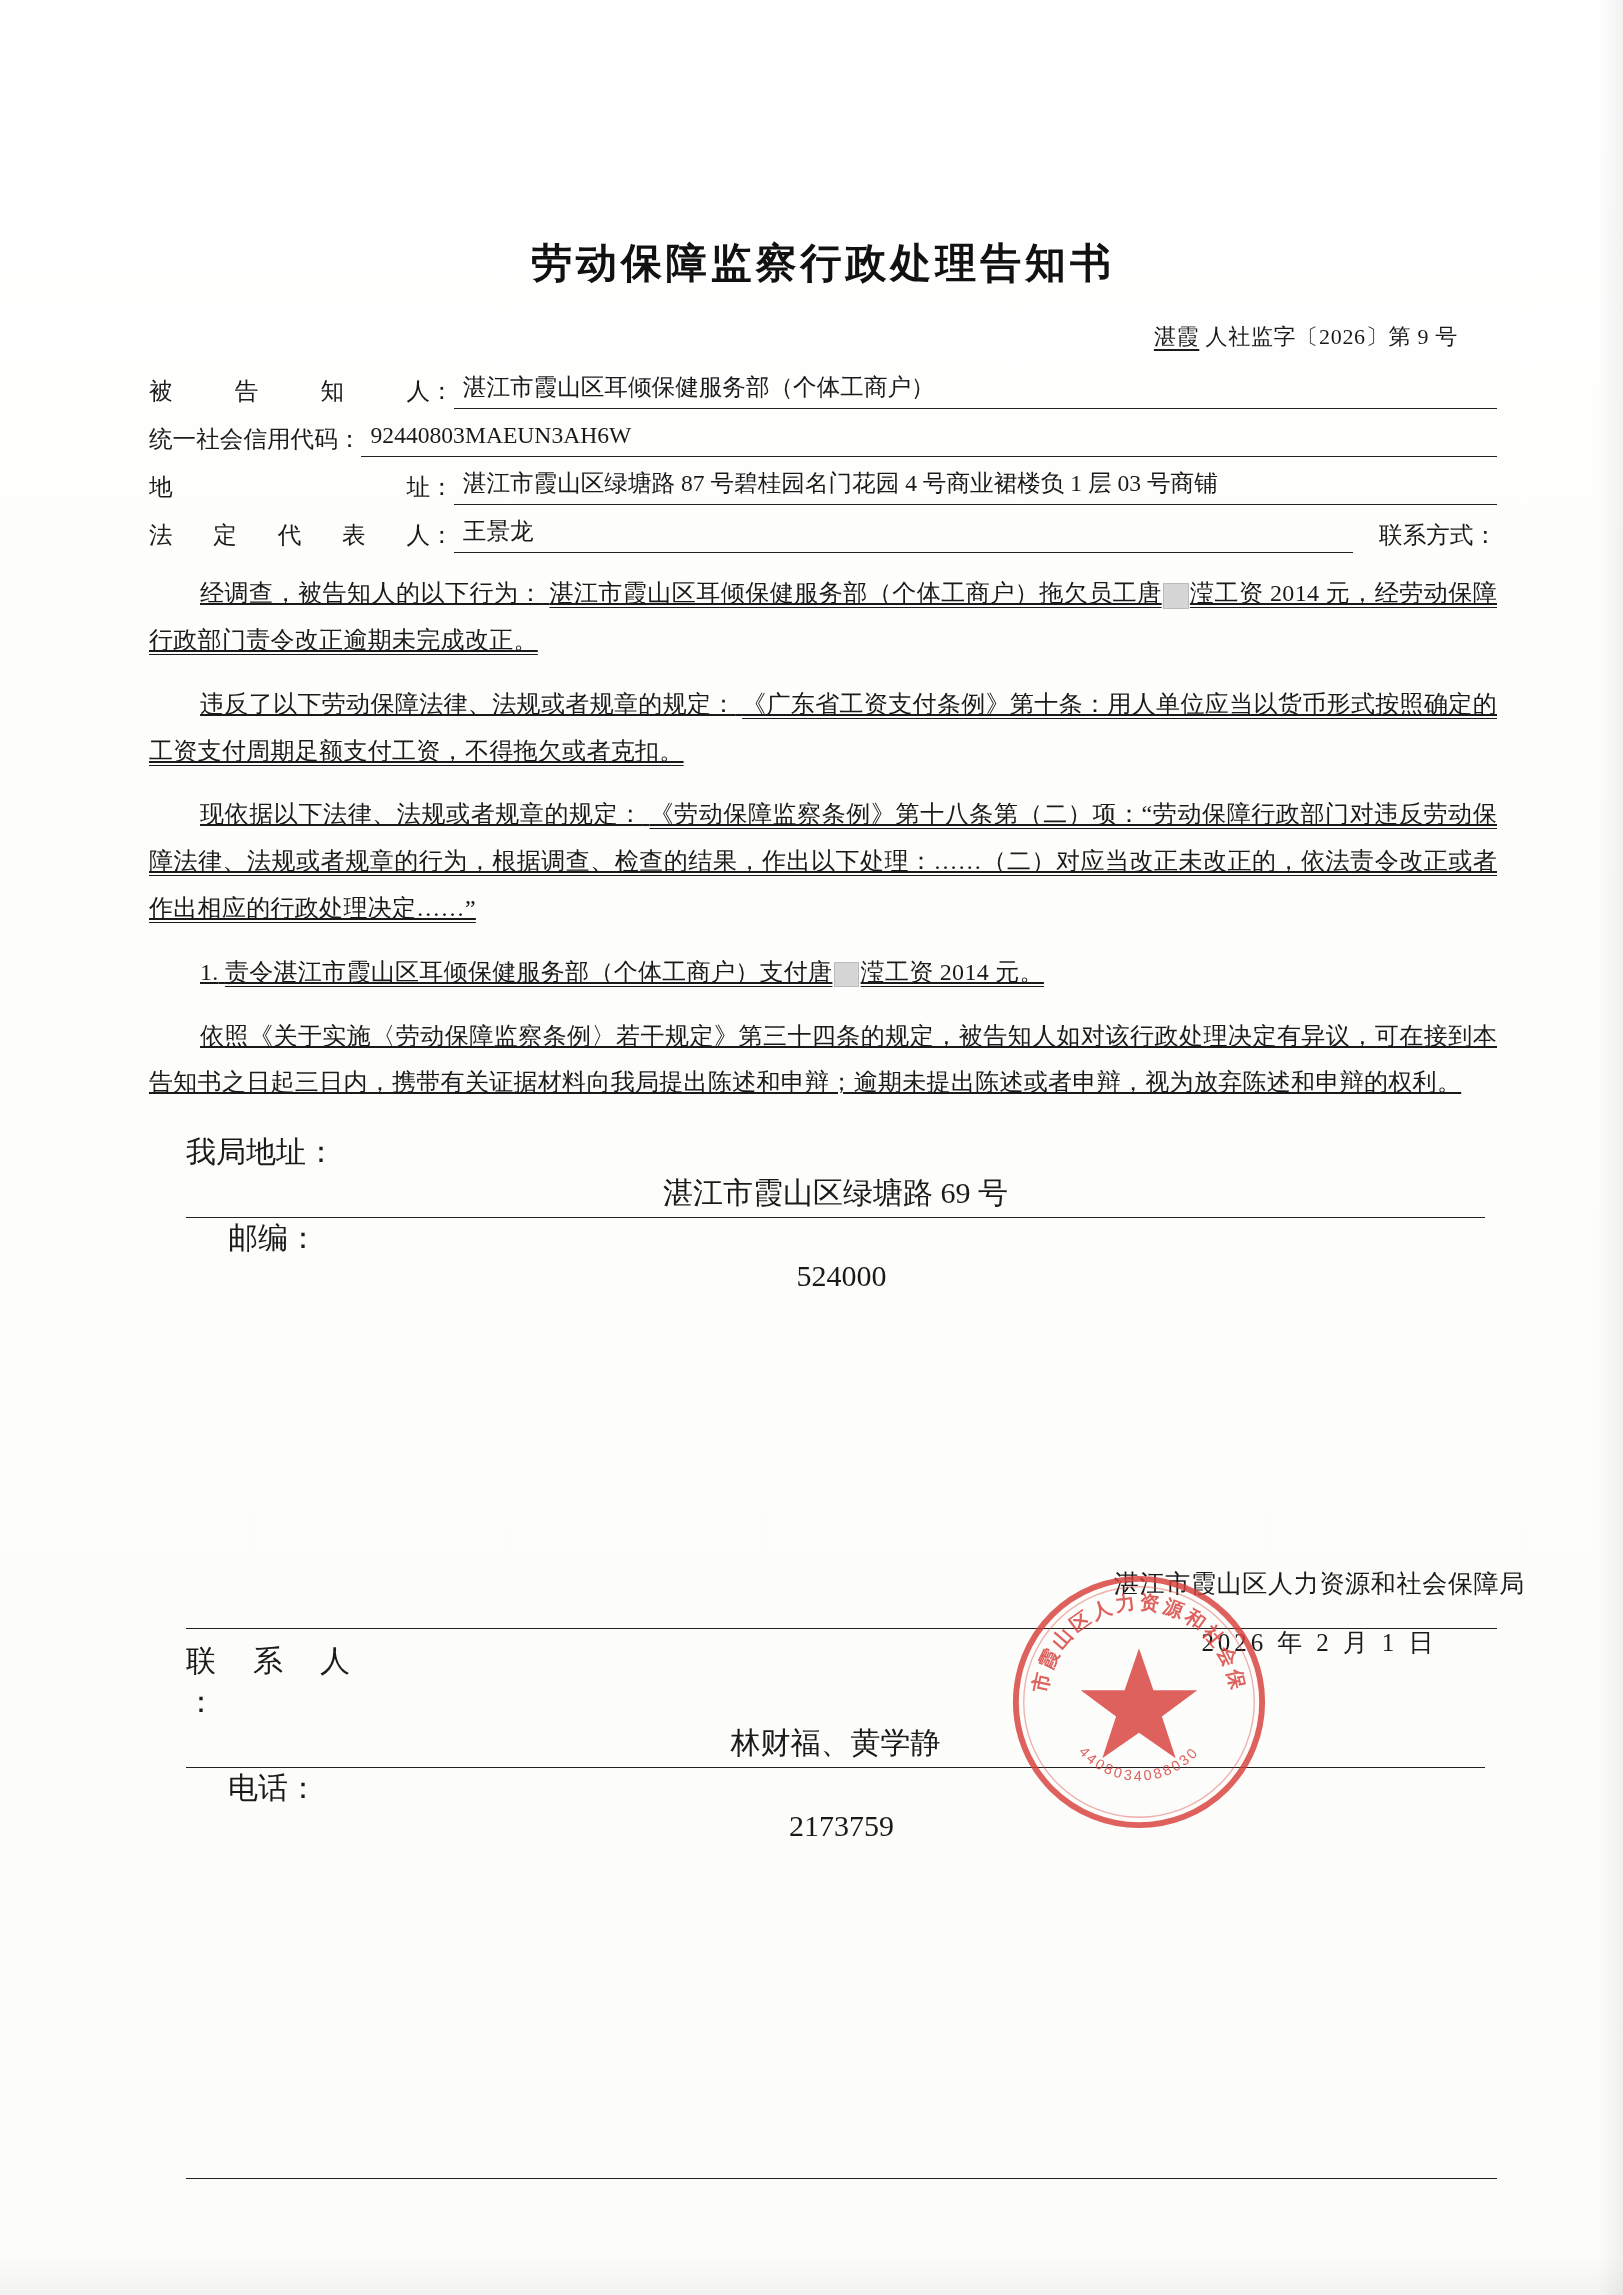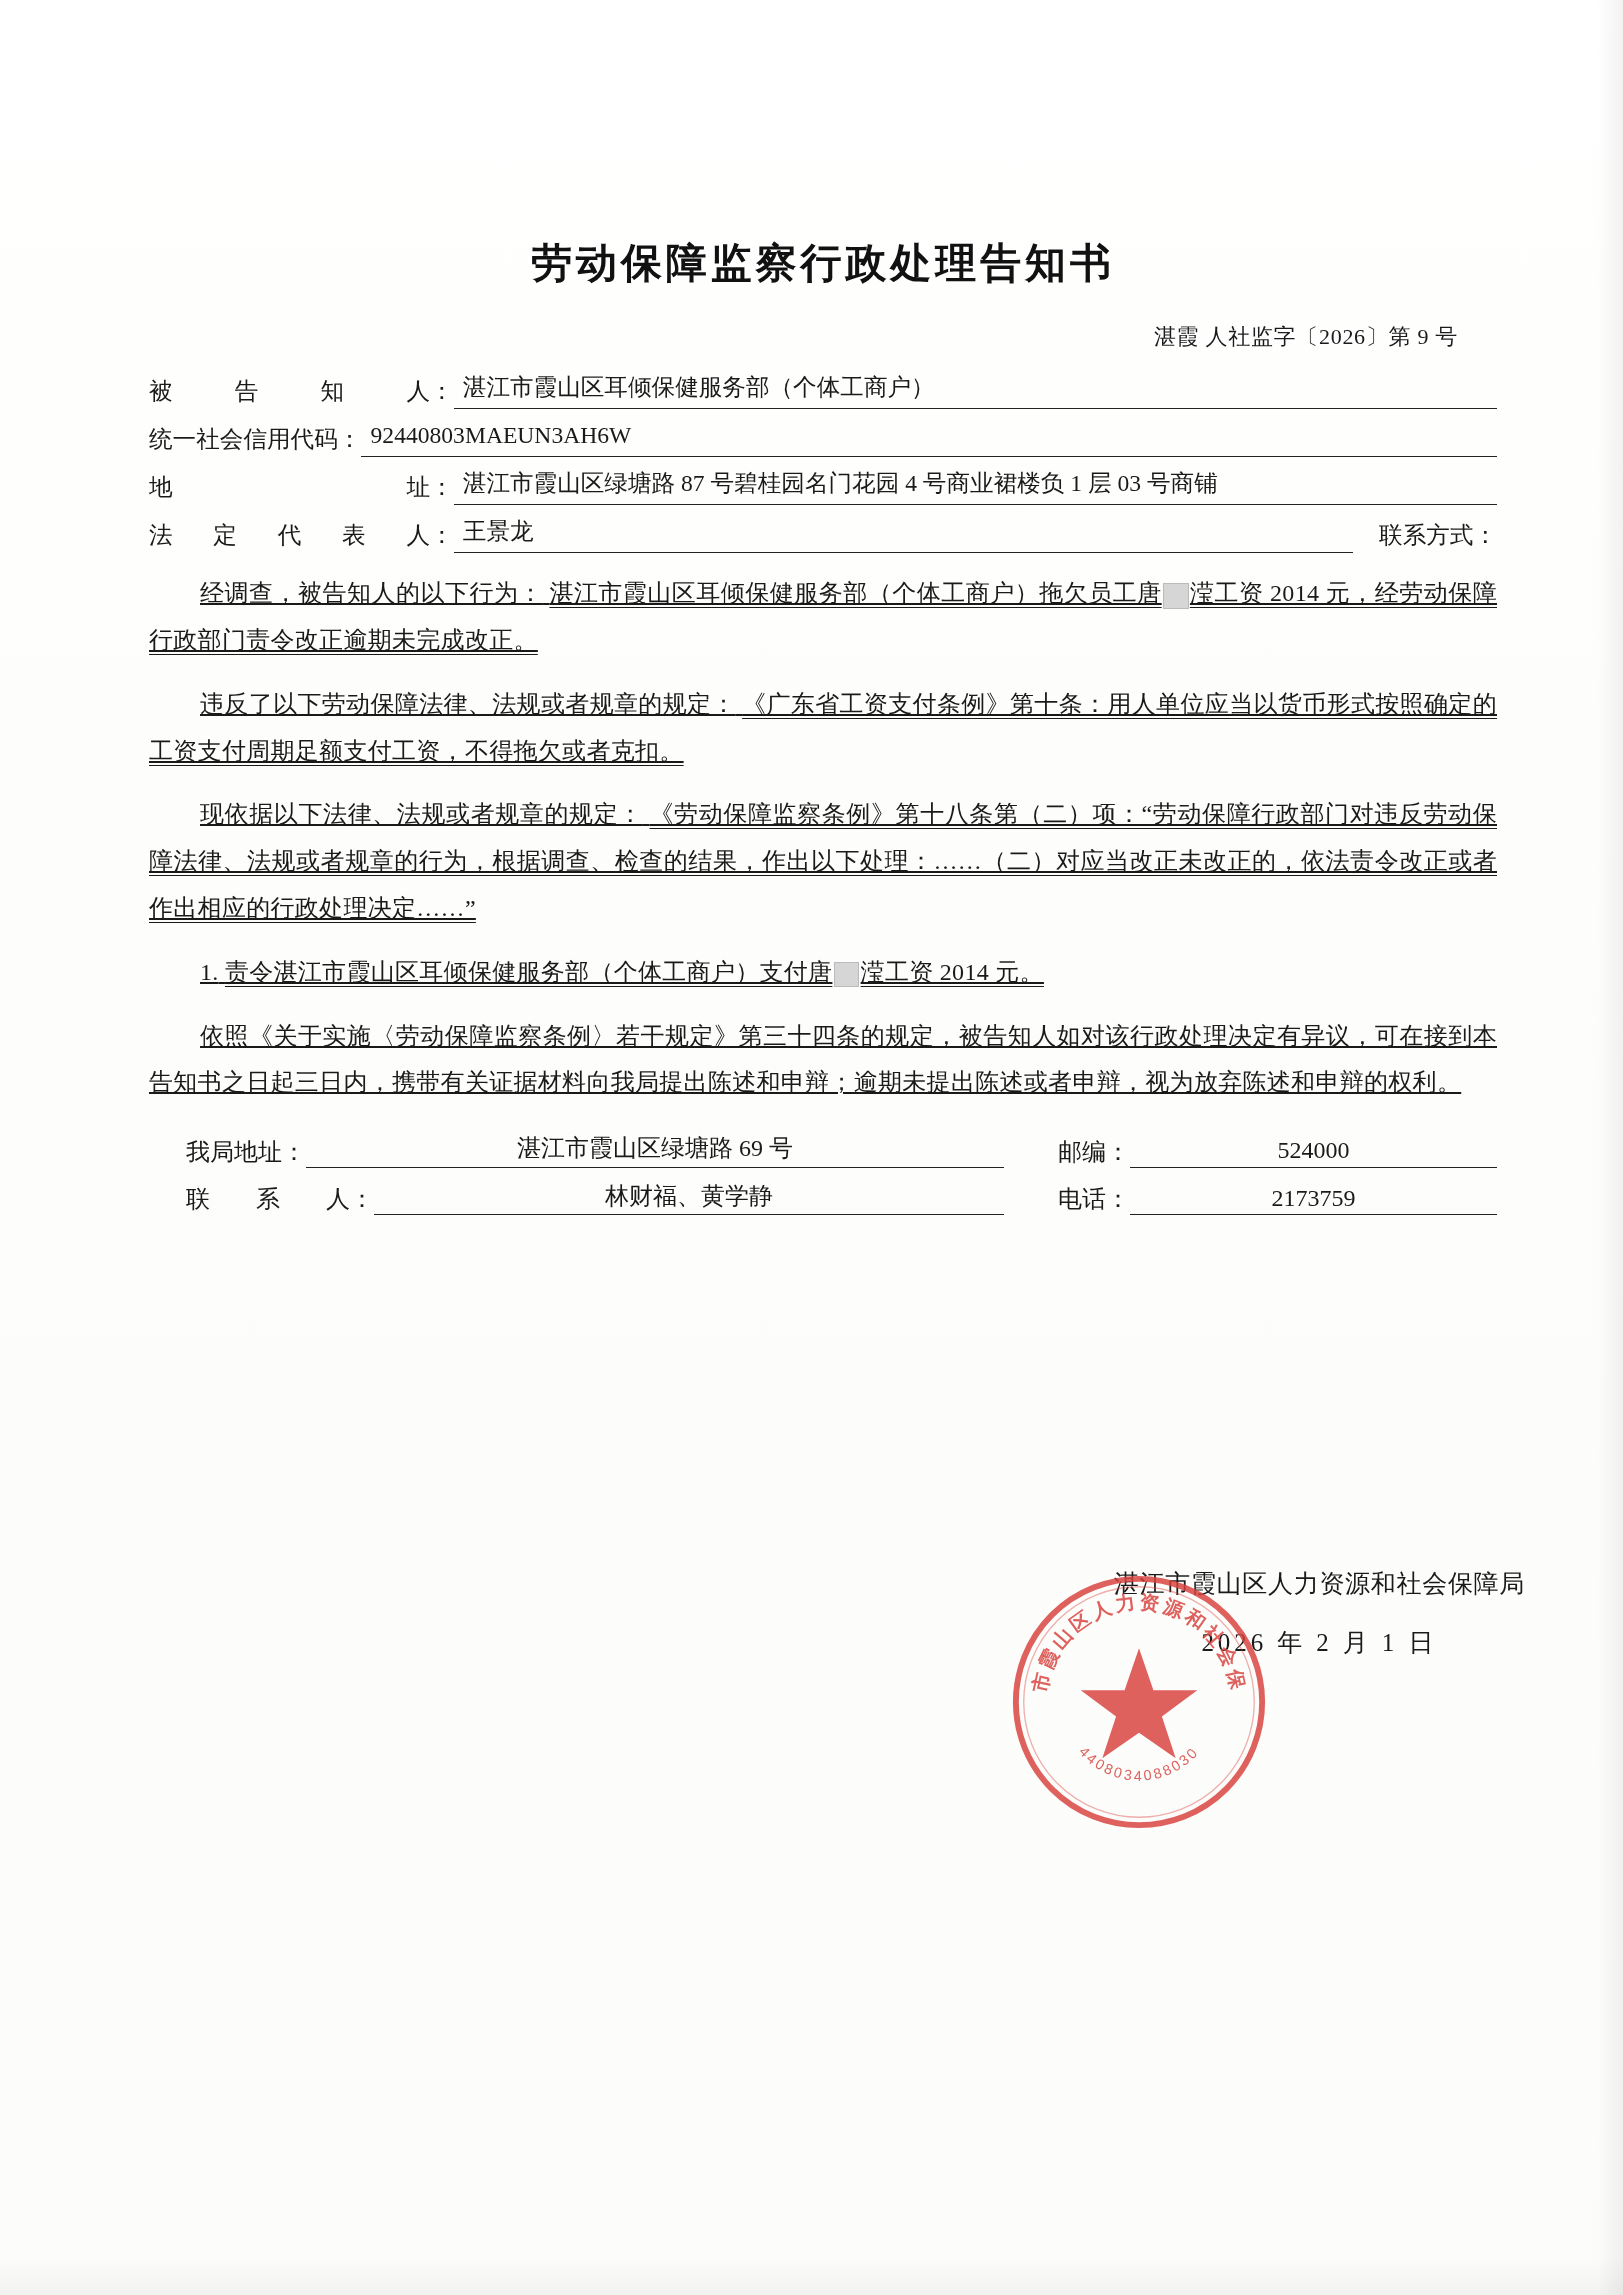--- a/index.html
+++ b/index.html
@@ -40,20 +40,21 @@
     margin: 0 0 31px 0;
     color: #111;
   }
   .doc-number {
     text-align: right;
     font-size: 22px;
     margin: 0 39px 17px 0;
     letter-spacing: 0.7px;
   }
   .doc-number .u {
+    text-decoration: underline;
     text-underline-offset: 4.6px;
     margin-top: 26px;
   }
 
   
   .field-row {
     display: flex;
     align-items: flex-end;
     font-size: 23.6px;
     line-height: 1.55;
@@ -127,24 +128,24 @@
     text-underline-offset: 5.9px;
     text-decoration-thickness: 1.3px;
   }
 
   
   .contact-block {
     margin-top: 26px;
   }
   .contact-row {
     display: flex;
-    align-items: flex-end;
-    font-size: 24px;
+    font-size: 30px;
     margin-bottom: 11.8px;
     padding-left: 37px;
+    flex-direction: column;
   }
   .contact-label {
     white-space: nowrap;
   }
   .c-lbl-spread {
     display: inline-block;
     width: 164px;
     text-align: justify;
     text-align-last: justify;
   }

